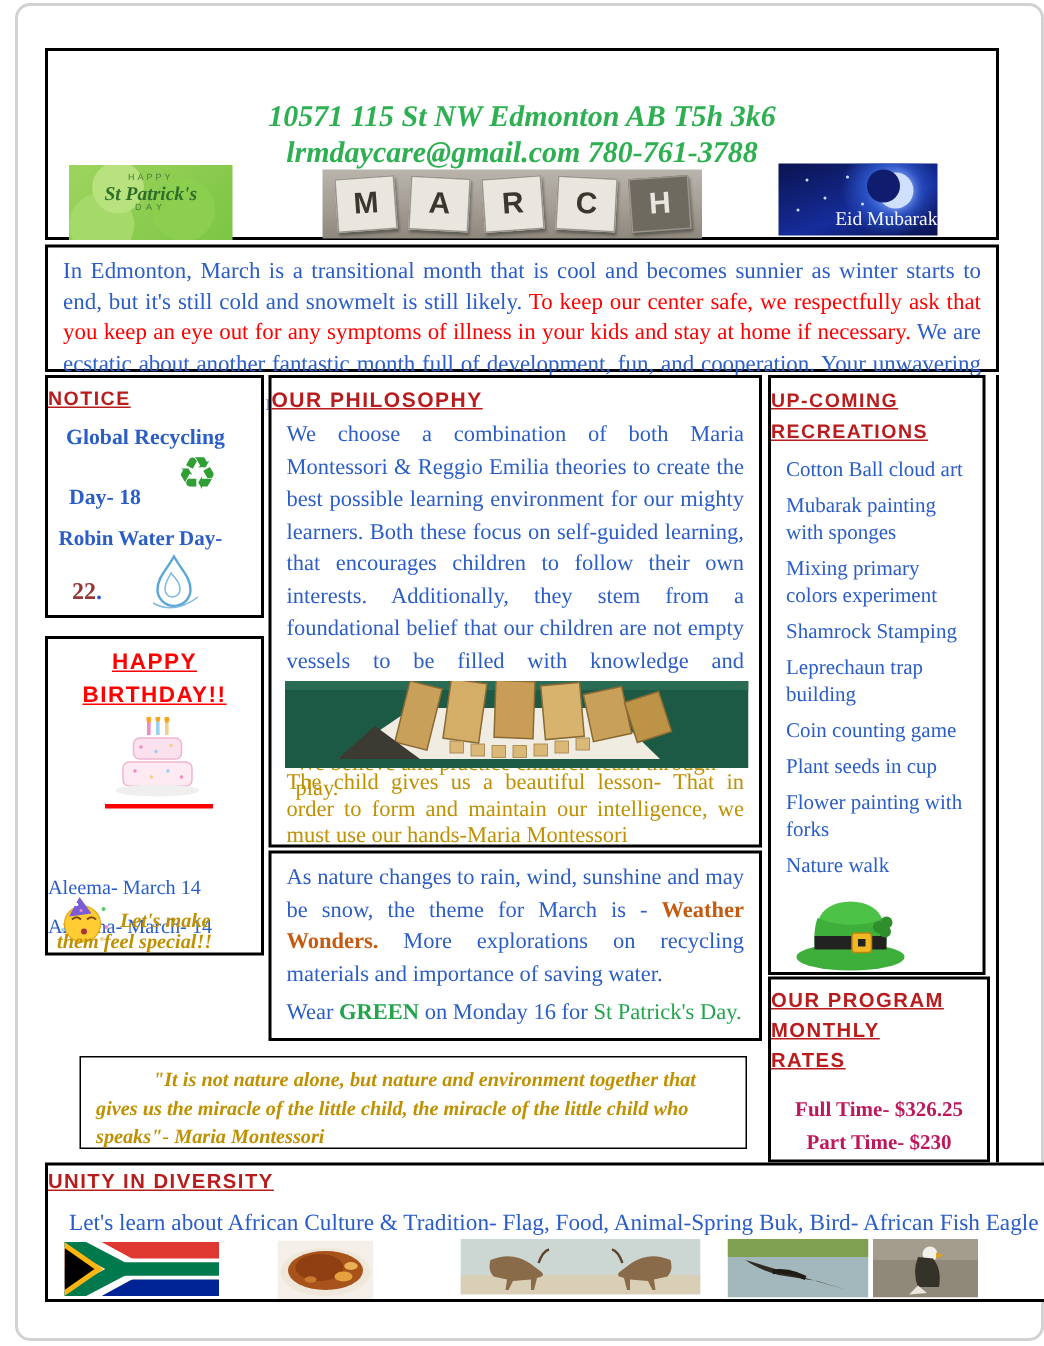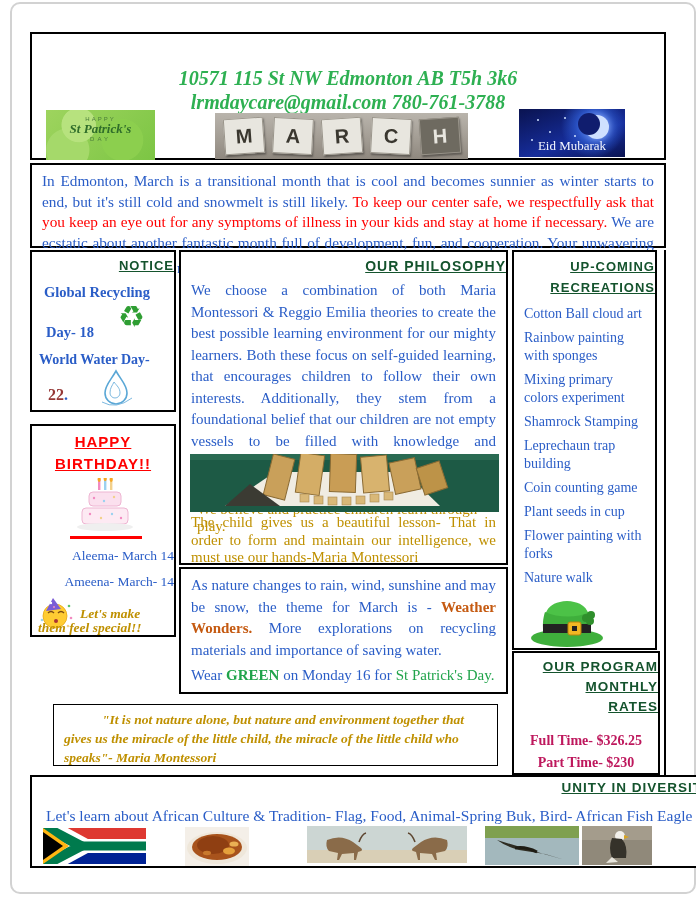--- a/index.html
+++ b/index.html
@@ -1,51 +1,51 @@
 <!DOCTYPE html>
 <html><head>
 <meta charset="utf-8">
 <style>
   html,body{margin:0;padding:0;background:#ffffff;}
   body{width:696px;height:897px;position:relative;font-family:"Liberation Serif",serif;overflow:hidden;}
   .frame{position:absolute;left:10px;top:2px;width:682px;height:888px;border:2px solid #d2d2d2;border-radius:10px;}
   .box{position:absolute;background:#fff;border:2px solid #000;box-sizing:border-box;}
-  .heading{font-family:"Liberation Sans",sans-serif;font-weight:bold;letter-spacing:1px;color:#14532d;text-decoration:underline;text-align:right;}
+  .heading{font-family:"Liberation Sans",sans-serif;font-weight:bold;letter-spacing:1px;color:#b91c1c;text-decoration:underline;text-align:left;}
   .blue{color:#2a5dc7;}
   
   .hdr-title{position:absolute;left:0;right:0;text-align:center;font-style:italic;font-weight:bold;color:#2eb052;font-family:"Liberation Serif",serif;}
   .imgbox{position:absolute;overflow:hidden;}
   
   .stpat{background:radial-gradient(circle at 30% 30%,#b7e27e 0 20%,transparent 21%),radial-gradient(circle at 70% 60%,#8ccf4e 0 25%,transparent 26%),radial-gradient(circle at 20% 80%,#a5d96a 0 22%,transparent 23%),linear-gradient(135deg,#9ed45e,#7cc544);text-align:center;color:#2e6b23;}
   .stpat .t1{font-family:"Liberation Sans",sans-serif;font-size:6px;letter-spacing:2px;margin-top:6px;color:#4b7d3a;}
   .stpat .t2{font-style:italic;font-weight:bold;font-size:13px;color:#2f6d2a;line-height:14px;}
   .stpat .t3{font-family:"Liberation Sans",sans-serif;font-size:6px;letter-spacing:3px;color:#4b7d3a;}
   
   .march{background:linear-gradient(180deg,#b9b4ac,#a39d94 55%,#8f887f);display:flex;align-items:center;justify-content:center;gap:9px;}
   .mcard{width:38px;height:34px;background:#e8e6df;border:1px solid #9a958b;box-shadow:1px 2px 2px rgba(0,0,0,.35);display:flex;align-items:center;justify-content:center;font-family:"Liberation Sans",sans-serif;font-weight:bold;font-size:20px;color:#3a372f;}
   .mcard:nth-child(odd){transform:rotate(-4deg);}
   .mcard:nth-child(even){transform:rotate(3deg);}
   .mcard:nth-child(5){background:#6e6a60;color:#e8e6df;}
   
-  .eid{background:radial-gradient(circle at 70% 35%,#2b55c9 0 18%,transparent 40%),linear-gradient(160deg,#0a1350,#162d9b 60%,#0a1350);color:#fff;text-align:center;}
+  .eid{background:radial-gradient(circle at 70% 35%,#2b55c9 0 18%,transparent 40%),linear-gradient(160deg,#0a1350,#162d9b 60%,#0a1350);color:#fff;text-align:right;}
   .eid .moon{position:absolute;left:66px;top:6px;width:24px;height:24px;border-radius:50%;background:#cfe0ff;box-shadow:0 0 8px #9db8ff;}
   .eid .moon:after{content:"";position:absolute;left:-7px;top:-2px;width:22px;height:22px;border-radius:50%;background:#101d6e;}
   .eid .cap{position:absolute;left:0;right:0;bottom:3px;font-size:13px;font-family:"Liberation Serif",serif;color:#f3f6ff;}
   .star{position:absolute;width:2px;height:2px;background:#cfe0ff;border-radius:50%;}
   
   .intro-text{padding:6px 10px;font-size:15.3px;line-height:20.5px;text-align:justify;}
   .red{color:#ff0000;}
   .gold{color:#bf9000;}
   
   .nb-line{position:absolute;font-weight:bold;color:#2a5dc7;font-size:14.5px;white-space:nowrap;}
   .recycle{position:absolute;color:#2f9e33;font-size:30px;line-height:30px;font-family:"DejaVu Sans",sans-serif;}
   .maroon{color:#953735;}
   
   .bday-title{font-family:"Liberation Sans",sans-serif;font-weight:bold;letter-spacing:1px;color:#ff0000;text-decoration:underline;text-align:center;font-size:15px;line-height:22px;}
-  .bname{position:absolute;left:0;right:0;text-align:right;color:#2a5dc7;font-size:13.5px;}
+  .bname{position:absolute;left:0;right:10px;text-align:left;color:#2a5dc7;font-size:13.5px;margin-top:36px;}
   .script{font-style:italic;font-weight:bold;color:#bf9000;}
   
   .rec-item{color:#2a5dc7;font-size:14px;line-height:18px;margin:0 0 6px 0;}
   
   .orange{color:#c55a11;font-weight:bold;}
   .greentx{color:#21a44b;}
   .greentx.b{font-weight:bold;}
   
   .rate-line{position:absolute;left:0;right:0;text-align:center;font-weight:bold;color:#be185d;font-size:14px;}
   
@@ -102,21 +102,21 @@
         <rect x="23.4" y="4.5" width="4.4" height="10" rx="2.2" fill="#ffcc33" stroke="#e6a817" stroke-width="0.9" transform="rotate(14 25.6 9.5)"></rect>
       </svg>
   </div>
 </div>
 
 <div class="box" style="left:30px;top:250px;width:146px;height:162px;">
   <div class="heading" style="margin-top:6px;font-size:13px;">NOTICE</div>
   <div class="nb-line" style="left:12px;top:32px;">Global Recycling</div>
   <span class="recycle" style="left:86px;top:50px;">♻</span>
   <div class="nb-line" style="left:14px;top:72px;">Day- 18</div>
-  <div class="nb-line" style="left:7px;top:100px;font-size:14px;">World Water Day-</div>
+  <div class="nb-line" style="left:7px;top:100px;font-size:14px;">Robin Water Day-</div>
   <svg width="44" height="42" viewBox="0 0 44 42" style="position:absolute;left:62px;top:116px;">
     <path d="M22,3 C27,12 33,17 33,25 a11,11 0 1 1 -22,0 C11,17 17,12 22,3 Z" fill="none" stroke="#5aa7d6" stroke-width="1.6"></path>
     <path d="M20,14 C23,18 26,20 26,25 a5,5 0 1 1 -10,0 c0-5 2-7 4-11 Z" fill="none" stroke="#7db9e0" stroke-width="1"></path>
     <path d="M8,34 Q22,42 38,30" fill="none" stroke="#7db9e0" stroke-width="1"></path>
   </svg>
   <div class="nb-line" style="left:16px;top:134px;font-size:16px;">
     <span class="maroon">22</span><span class="blue">.</span>
   </div>
 </div>
 
@@ -198,21 +198,21 @@
   <div style="padding:6px 10px 0 10px;font-size:15px;">
     <span class="blue">Wear </span><span class="greentx b">GREEN</span><span class="blue"> on Monday 16 for </span><span class="greentx">St Patrick's Day.</span>
   </div>
 </div>
 
 <div class="box" style="left:512px;top:250px;width:145px;height:400px;">
   <div class="heading" style="margin-top:7px;font-size:13px;">UP-COMING</div>
   <div class="heading" style="margin-top:6px;font-size:13px;">RECREATIONS</div>
   <div style="padding:10px 6px 0 10px;">
     <div class="rec-item">Cotton Ball cloud art</div>
-    <div class="rec-item">Rainbow painting with sponges</div>
+    <div class="rec-item">Mubarak painting with sponges</div>
     <div class="rec-item">Mixing primary colors experiment</div>
     <div class="rec-item">Shamrock Stamping</div>
     <div class="rec-item">Leprechaun trap building</div>
     <div class="rec-item">Coin counting game</div>
     <div class="rec-item">Plant seeds in cup</div>
     <div class="rec-item">Flower painting with forks</div>
     <div class="rec-item">Nature walk</div>
   </div>
   <svg width="78" height="52" viewBox="0 0 78 52" style="position:absolute;left:14px;top:344px;">
     <ellipse cx="39" cy="42" rx="36" ry="9" fill="#3faf3c"></ellipse>

